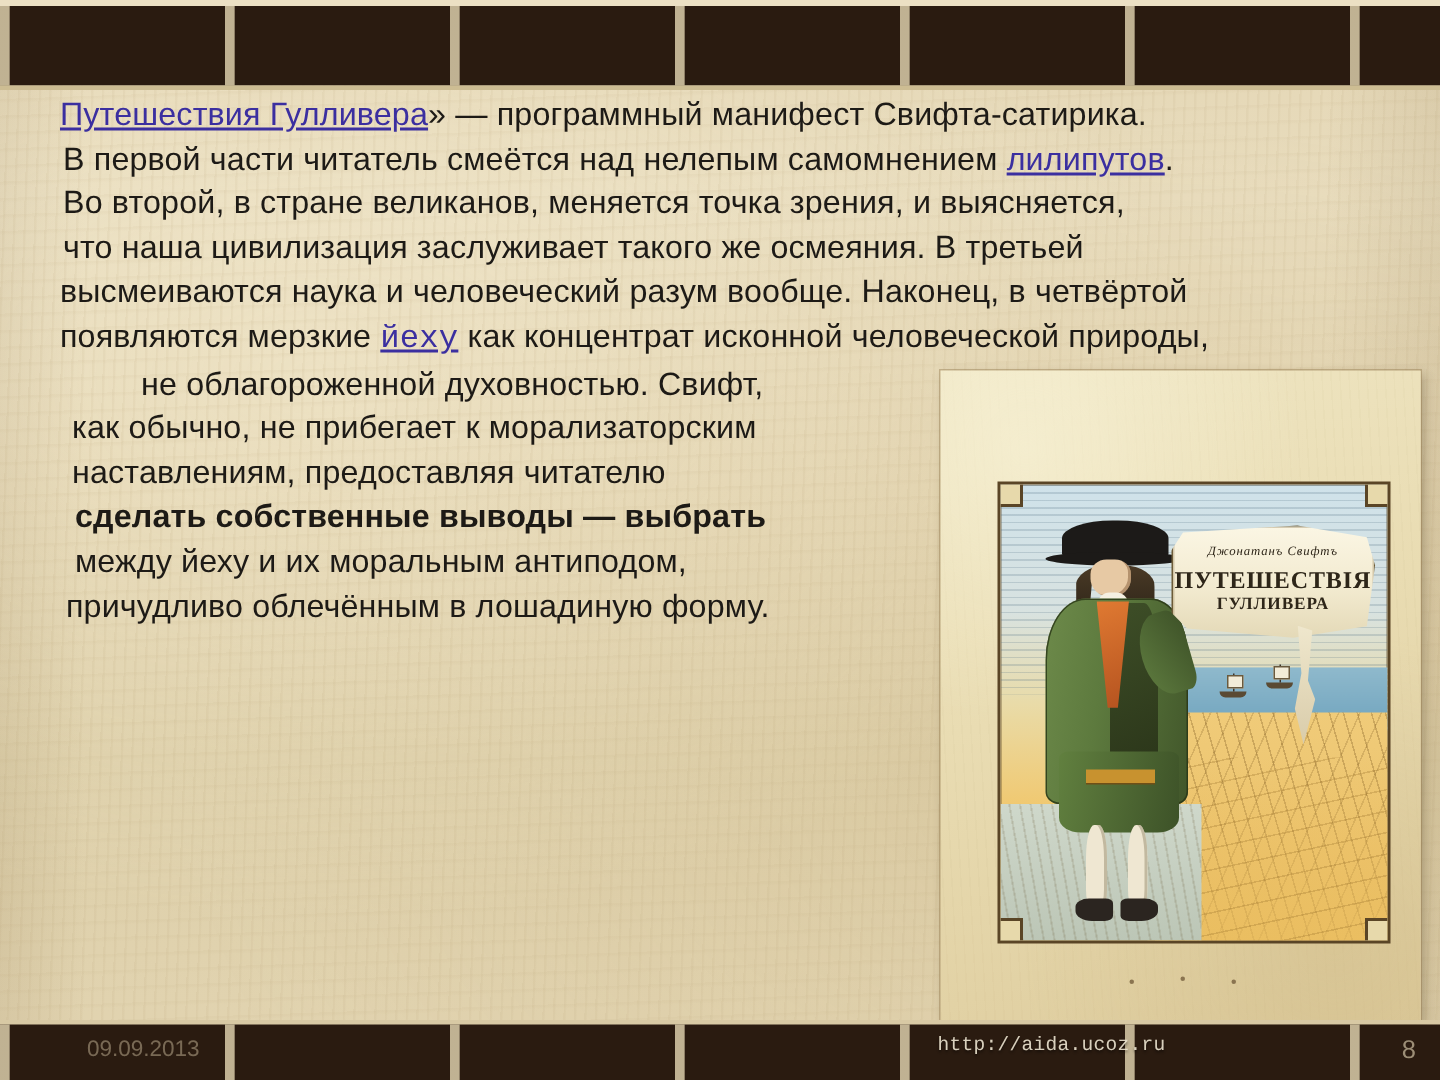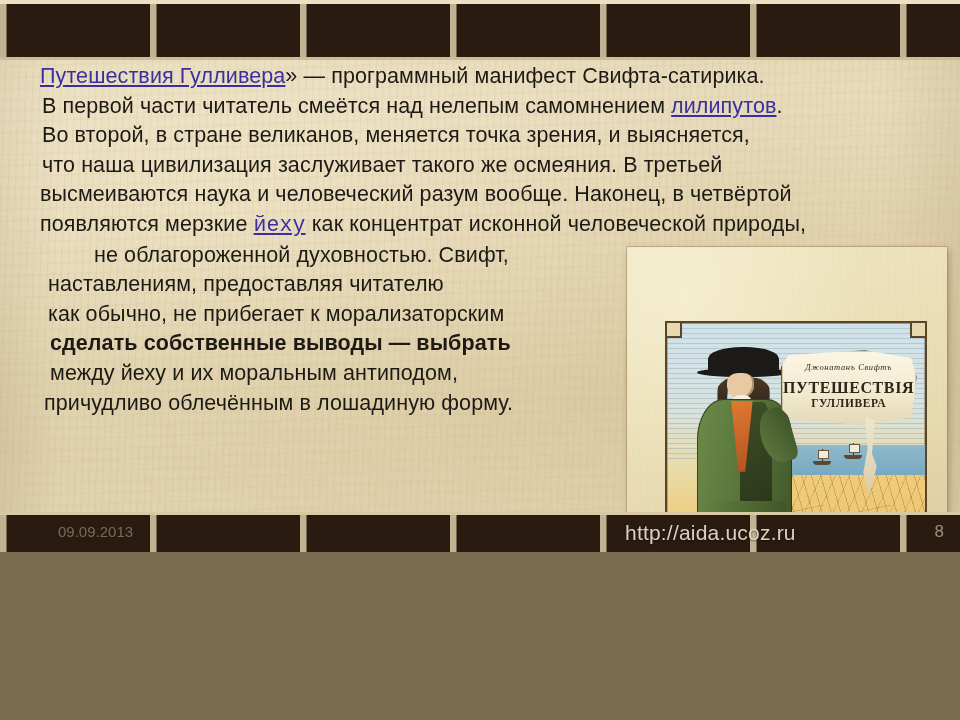--- a/index.html
+++ b/index.html
@@ -1,17 +1,17 @@
 <!DOCTYPE html>
 <html><head>
 <meta charset="utf-8">
 <style>
   html,body{margin:0;padding:0;background:#7a6a50;}
   #slide{
-    position:relative;width:960px;height:552px;overflow:hidden;
+    position:relative;width:960px;height:720px;overflow:hidden;
     font-family:"Liberation Sans", sans-serif;
     background:
       linear-gradient(90deg, rgba(120,95,55,.10) 0%, rgba(255,255,255,.00) 6%, rgba(255,255,255,.00) 92%, rgba(120,95,55,.10) 100%),
       linear-gradient(180deg,#e4d6b4 0%, #e8dcbd 18%, #e3d5b2 45%, #ddcfa9 70%, #e2d4b1 100%);
   }
   
   #grain{
     position:absolute;inset:0;pointer-events:none;opacity:.55;
     background-image:
       repeating-linear-gradient(92deg, rgba(160,134,86,.12) 0px, rgba(160,134,86,.12) 1px, rgba(0,0,0,0) 2px, rgba(0,0,0,0) 7px),
@@ -148,22 +148,22 @@
   .scroll .t2{top:36%;font-size:16px;font-weight:bold;letter-spacing:.6px;}
   .scroll .t3{top:60%;font-size:11.5px;font-weight:bold;letter-spacing:.6px;}
   .ribbon{position:absolute;left:74%;top:31%;width:9%;height:26%;
     background:linear-gradient(180deg,#efe7cd,#d9ccaa);
     clip-path:polygon(30% 0,70% 4%,58% 46%,78% 62%,46% 100%,22% 70%,40% 40%);
     border-left:1px solid #7a6a44;}
   .cap{position:absolute;left:50%;top:93%;width:3px;height:3px;border-radius:50%;background:#8a7450;box-shadow:-34px 2px 0 #8a7450, 34px 2px 0 #8a7450;}
   
   #footer{position:absolute;left:0;bottom:0;width:960px;height:40px;}
   #date{position:absolute;left:58px;top:11px;font-size:15px;color:#b9a98d;opacity:.55;}
-  #url{position:absolute;left:625px;top:9px;font-size:21px;color:#e8e0cc;opacity:.92;letter-spacing:.2px;
-       text-shadow:0 1px 2px rgba(0,0,0,.55);}
+  #url{position:absolute;left:625px;top:9px;font-size:13px;color:#e8e0cc;opacity:.92;letter-spacing:.2px;
+       text-shadow:0 1px 2px rgba(0,0,0,.55);font-family:Liberation Mono, monospace;}
   #pagenum{position:absolute;right:16px;top:10px;font-size:17px;color:#cdbfa2;opacity:.7;}
 </style>
 </head>
 <body>
 
 <div id="slide">
 
   <div id="grain"></div>
 
   <div class="shelf top">
@@ -175,22 +175,22 @@
   </div>
 
   <div id="body-text">
       <div class="line" style="padding-left: 40px;"><span class="link" style="color: rgb(59, 47, 160);">Путешествия Гулливера</span><span>» — программный манифест Свифта-сатирика.</span></div>
       <div class="line" style="padding-left: 42px;"><span>В первой части читатель смеётся над нелепым самомнением </span><span class="link" style="color: rgb(59, 47, 160);">лилипутов</span><span>.</span></div>
       <div class="line" style="padding-left: 42px;"><span>Во второй, в стране великанов, меняется точка зрения, и выясняется,</span></div>
       <div class="line" style="padding-left: 42px;"><span>что наша цивилизация заслуживает такого же осмеяния. В третьей</span></div>
       <div class="line" style="padding-left: 40px;"><span>высмеиваются наука и человеческий разум вообще. Наконец, в четвёртой</span></div>
       <div class="line" style="padding-left: 40px;"><span>появляются мерзкие </span><span class="link" style="color: rgb(59, 47, 160); font-family: Liberation Mono, monospace;">йеху</span><span> как концентрат исконной человеческой природы,</span></div>
       <div class="line" style="padding-left: 46px; margin-left: 48px;"><span>не облагороженной духовностью. Свифт,</span></div>
+      <div class="line" style="padding-left: 48px;"><span>как обычно, не прибегает к морализаторским</span></div>
       <div class="line" style="padding-left: 48px;"><span>наставлениям, предоставляя читателю</span></div>
-      <div class="line" style="padding-left: 48px;"><span>как обычно, не прибегает к морализаторским</span></div>
       <div class="line" style="padding-left: 50px; font-weight: bold;"><span>сделать собственные выводы — выбрать</span></div>
       <div class="line" style="padding-left: 50px;"><span>между йеху и их моральным антиподом,</span></div>
       <div class="line" style="padding-left: 44px;"><span>причудливо облечённым в лошадиную форму.</span></div>
     </div>
 
   <div id="cover">
     <div class="paperfleck"></div>
     <div class="plateframe">
       <div class="sky"></div>
       <div class="sea"></div>

